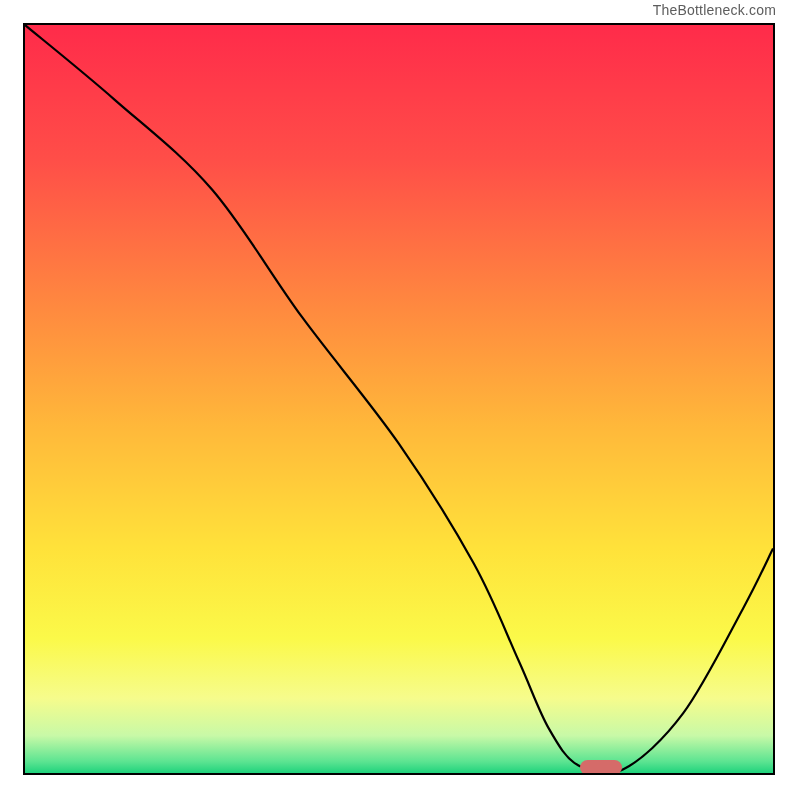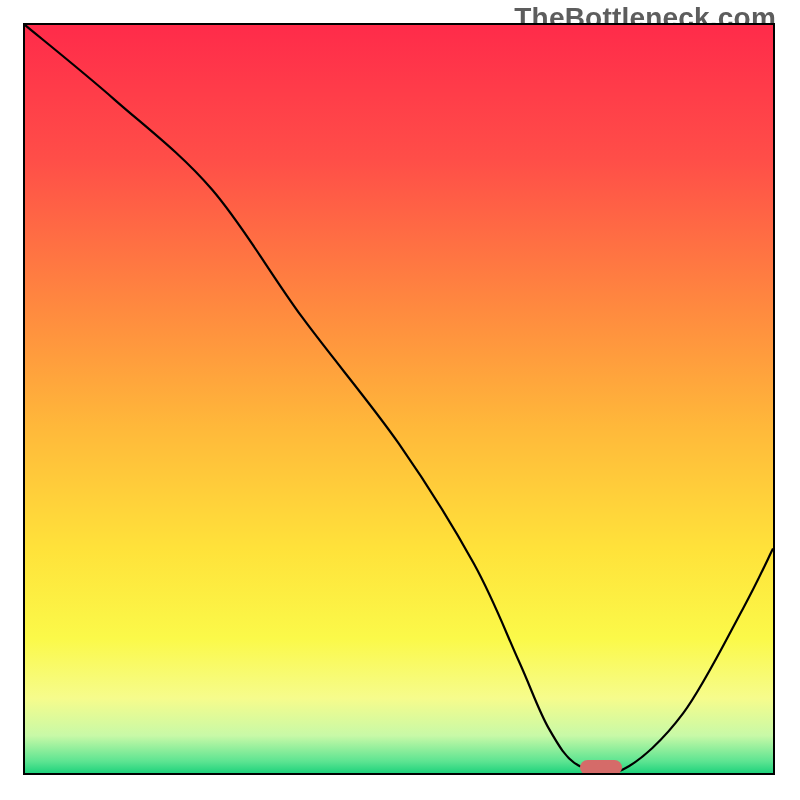--- a/index.html
+++ b/index.html
@@ -36,23 +36,23 @@
     height: 100%;
   }
   .marker {
     position: absolute;
     border-radius: 8px;
   }
   .watermark {
     position: absolute;
     top: 2px;
     right: 24px;
-    font-size: 28px;
+    font-size: 14px;
     color: #5d5d5d;
-    font-weight: 700;
+    font-weight: 400;
     letter-spacing: 0.2px;
   }
 </style>
 </head>
 <body>
 
 <div class="watermark">TheBottleneck.com</div>
 
 <div class="frame">
   <div class="gradient" id="grad" style="background: linear-gradient(rgb(255, 43, 74) 0%, rgb(255, 78, 72) 18%, rgb(255, 138, 63) 38%, rgb(255, 185, 58) 54%, rgb(255, 226, 58) 70%, rgb(251, 249, 73) 82%, rgb(246, 252, 140) 90%, rgb(200, 249, 167) 95%, rgb(91, 228, 145) 98.5%, rgb(31, 210, 124) 100%);"></div>

